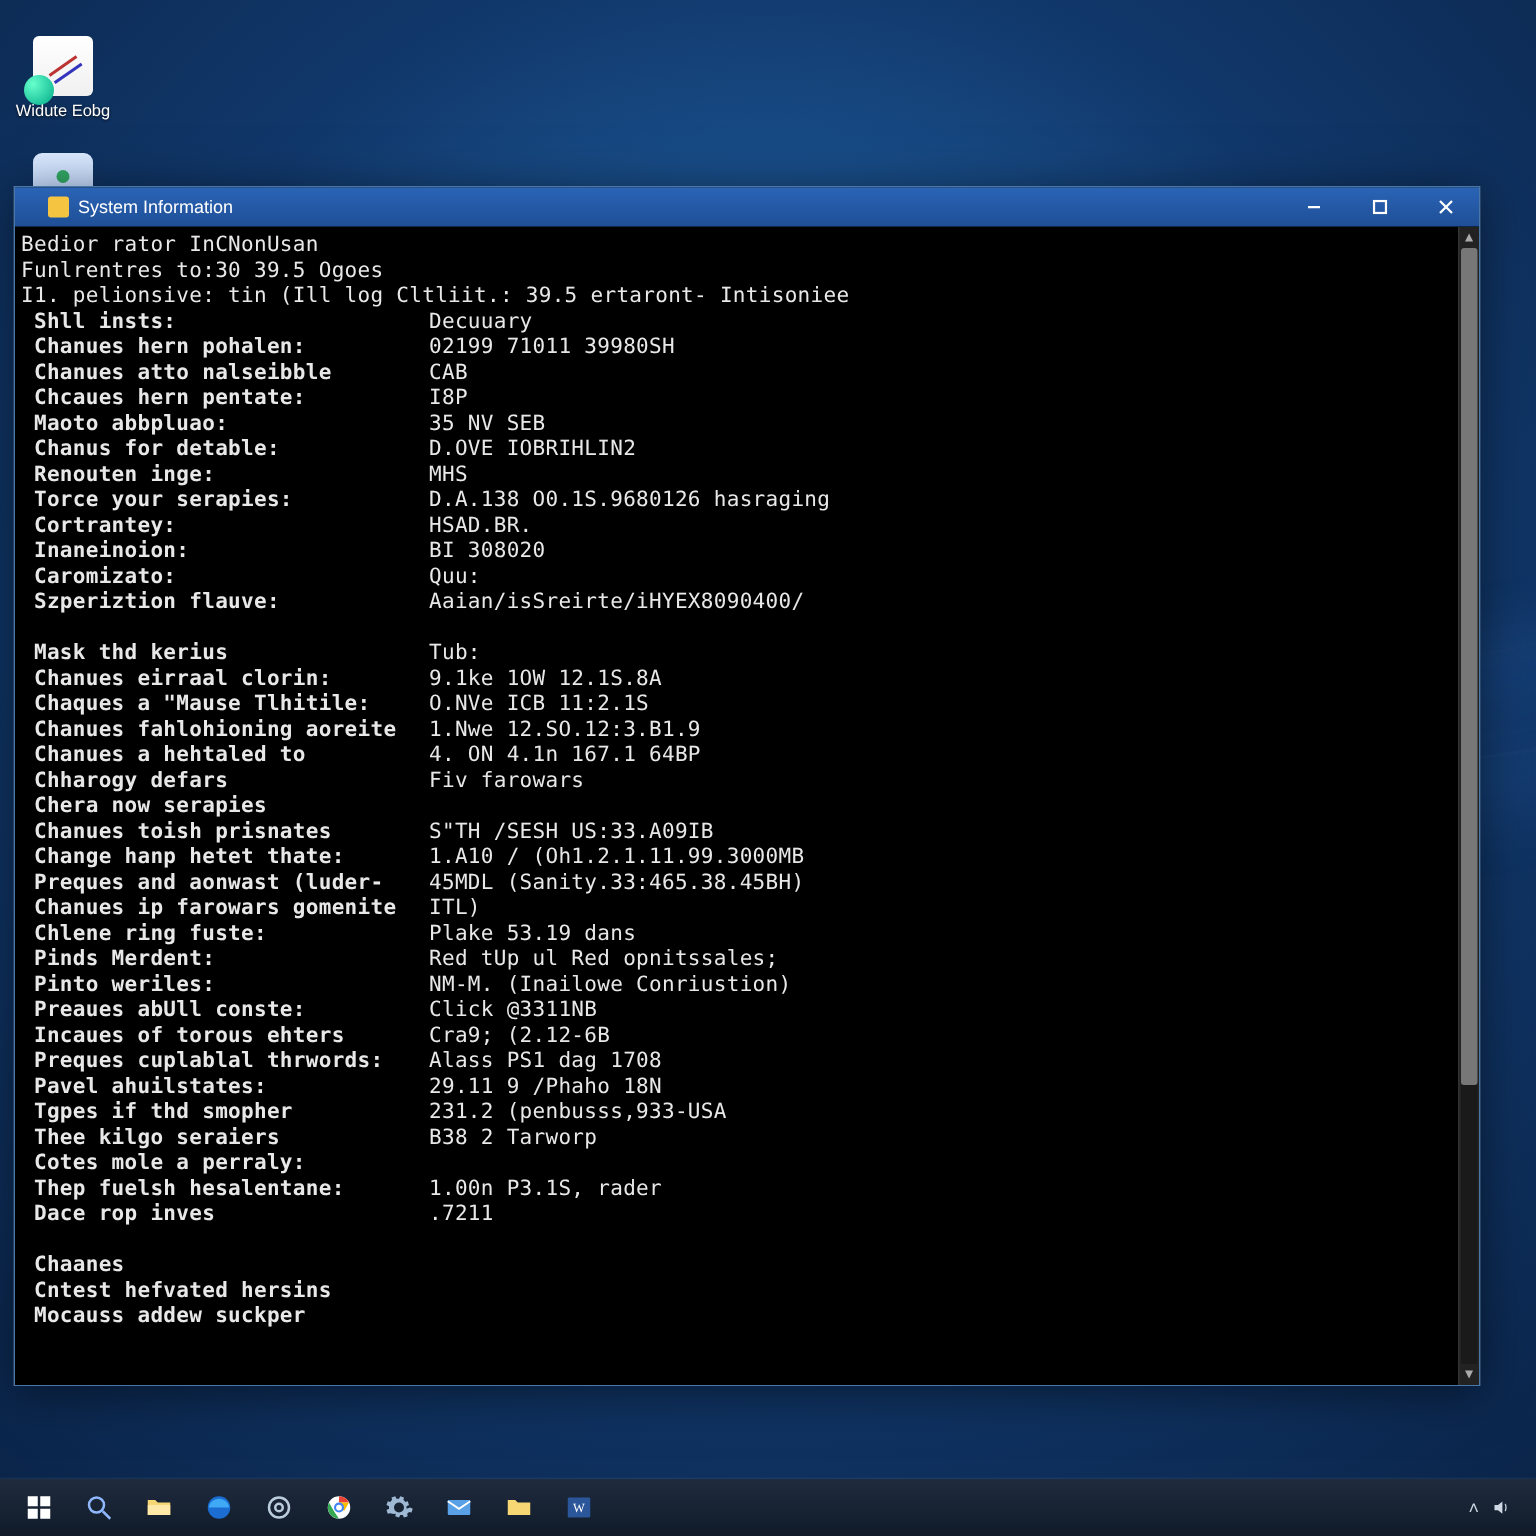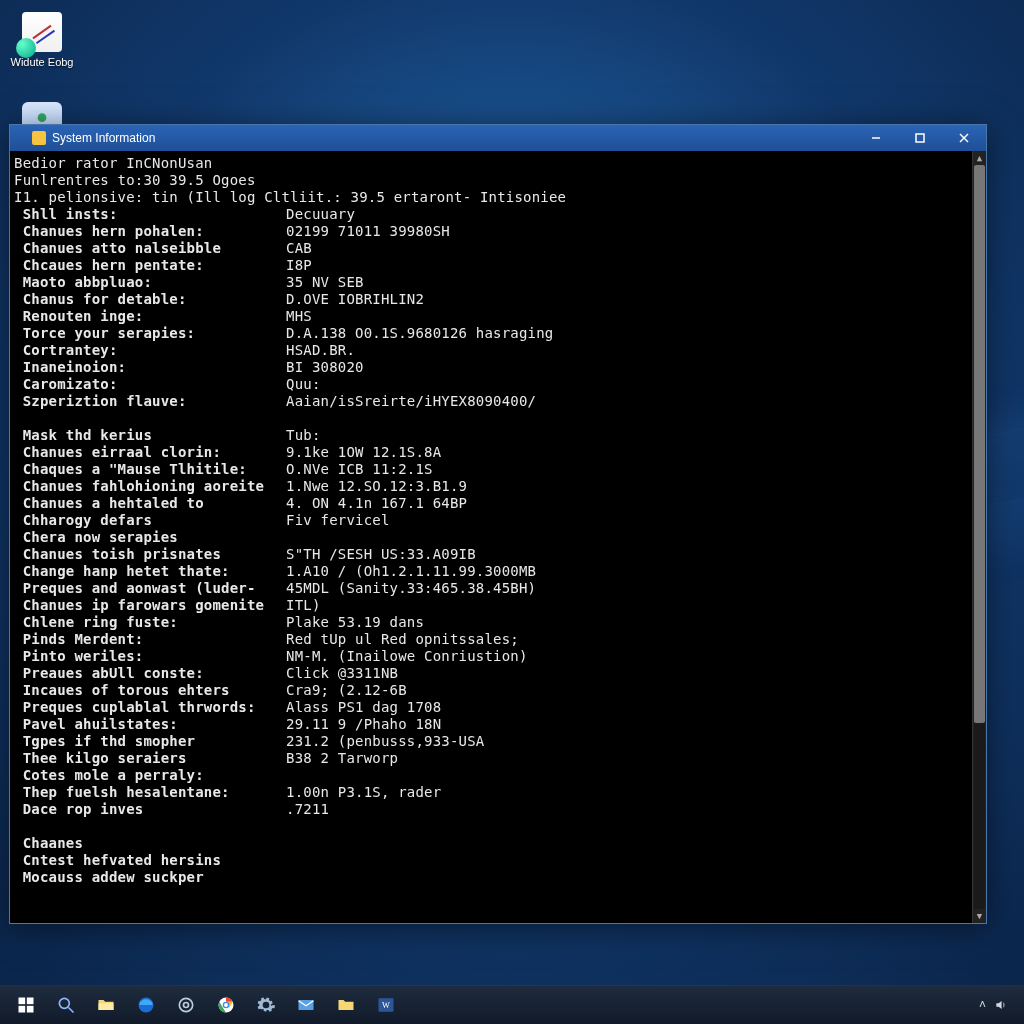--- a/index.html
+++ b/index.html
@@ -13,21 +13,21 @@
   .desktop { position: absolute; top: 0; left: 0; width: 100%; height: 100%; }
   .desktop-icon {
     position: absolute; width: 72px; text-align: center;
     color: #fff; font-size: 11px; text-shadow: 0 1px 2px rgba(0,0,0,.8);
     cursor: pointer;
   }
   .desktop-icon .img {
     width: 40px; height: 40px; margin: 0 auto 4px; background: #fff; border-radius: 4px;
     display: flex; align-items: center; justify-content: center;
   }
-  .desktop-icon.editor { top: 12px; left: 6px; }
+  .desktop-icon.editor { top: 24px; left: 6px; }
   .desktop-icon.editor .img { background: linear-gradient(#fff,#f0f0f0); position: relative; }
   .desktop-icon.editor .img::after { content:""; position:absolute; width:20px; height:20px; border-radius:50%; background: radial-gradient(circle at 30% 30%, #6fc, #0a8); left:-6px; bottom:-6px; }
   .desktop-icon.editor .img .pen { width:22px; height:2px; background:#b33; transform:rotate(-35deg); box-shadow: 0 6px 0 #33b; }
   .desktop-icon.user { top: 102px; left: 6px; }
   .desktop-icon.user .img { background: linear-gradient(#dbeaff,#b7d3ff); border-radius: 6px; }
   .desktop-icon.user .img svg { width:26px; height:26px; fill:#3a6; }
 
   
   .window {
     position: absolute; left: 9px; top: 124px; width: 978px; height: 800px;
@@ -147,21 +147,21 @@
           <div class="row"><span class="label"> Cortrantey:</span><span>HSAD.BR.</span></div>
           <div class="row"><span class="label"> Inaneinoion:</span><span>BI 308020</span></div>
           <div class="row"><span class="label"> Caromizato:</span><span>Quu:</span></div>
           <div class="row"><span class="label"> Szperiztion flauve:</span><span>Aaian/isSreirte/iHYEX8090400/</span></div>
           <div class="row">&nbsp;</div>
           <div class="row"><span class="label"> Mask thd kerius</span><span>Tub:</span></div>
           <div class="row"><span class="label"> Chanues eirraal clorin:</span><span>9.1ke 1OW 12.1S.8A</span></div>
           <div class="row"><span class="label"> Chaques a "Mause Tlhitile:</span><span>O.NVe ICB 11:2.1S</span></div>
           <div class="row"><span class="label"> Chanues fahlohioning aoreite</span><span>1.Nwe 12.SO.12:3.B1.9</span></div>
           <div class="row"><span class="label"> Chanues a hehtaled to</span><span>4. ON 4.1n 167.1 64BP</span></div>
-          <div class="row"><span class="label"> Chharogy defars</span><span>Fiv fervicel</span></div>
+          <div class="row"><span class="label"> Chharogy defars</span><span>Fiv farowars</span></div>
           <div class="row"><span class="label"> Chera now serapies</span><span></span></div>
           <div class="row"><span class="label"> Chanues toish prisnates</span><span>S"TH /SESH US:33.A09IB</span></div>
           <div class="row"><span class="label"> Change hanp hetet thate:</span><span>1.A10 / (Oh1.2.1.11.99.3000MB</span></div>
           <div class="row"><span class="label"> Preques and aonwast (luder-</span><span>45MDL (Sanity.33:465.38.45BH)</span></div>
           <div class="row"><span class="label"> Chanues ip farowars gomenite</span><span>ITL)</span></div>
           <div class="row"><span class="label"> Chlene ring fuste:</span><span>Plake 53.19 dans</span></div>
           <div class="row"><span class="label"> Pinds Merdent:</span><span>Red tUp ul Red opnitssales;</span></div>
           <div class="row"><span class="label"> Pinto weriles:</span><span>NM-M. (Inailowe Conriustion)</span></div>
           <div class="row"><span class="label"> Preaues abUll conste:</span><span>Click @3311NB</span></div>
           <div class="row"><span class="label"> Incaues of torous ehters</span><span>Cra9; (2.12-6B</span></div>

